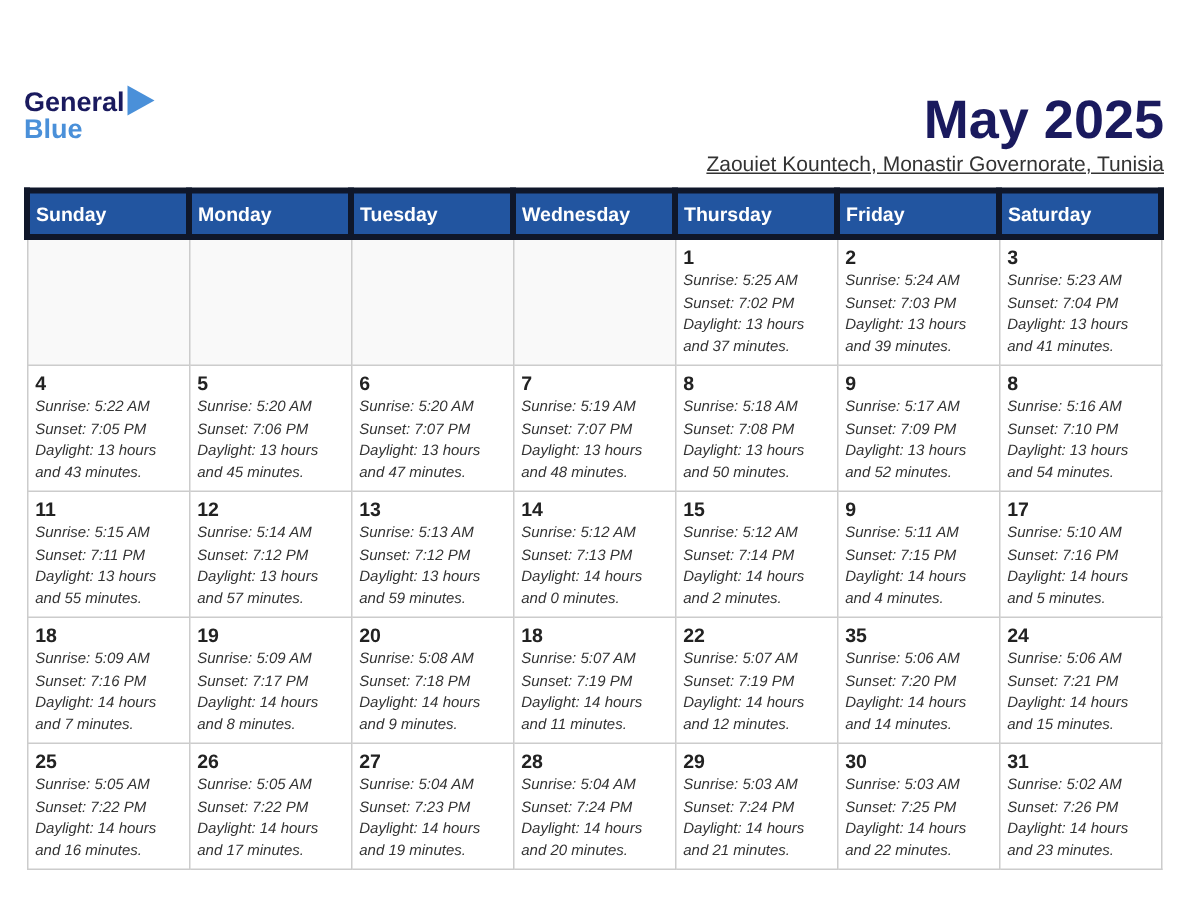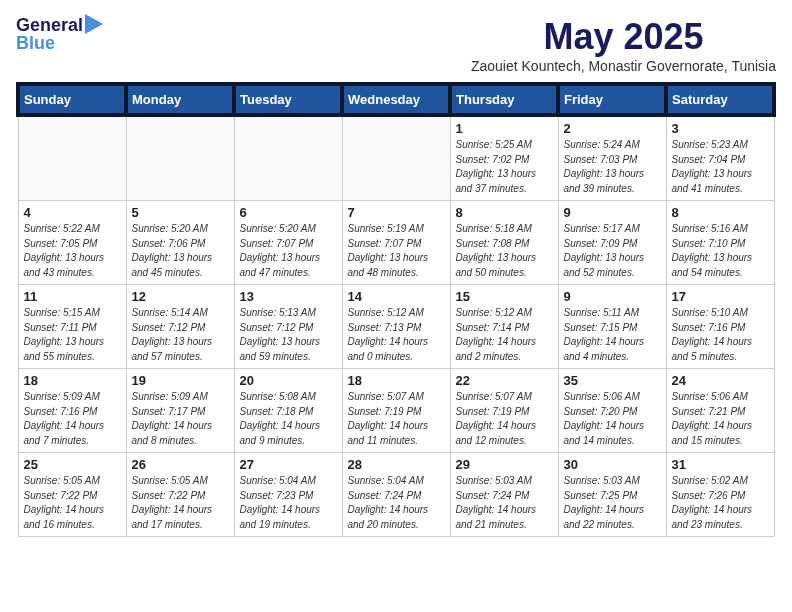--- a/index.html
+++ b/index.html
@@ -8,20 +8,21 @@
       background: #fff;
       width: 792px;
       min-height: 612px;
       padding: 16px;
     }
     .header {
       display: flex;
       align-items: flex-start;
       justify-content: space-between;
       margin-bottom: 4px;
+      margin-top: 43px;
     }
     .logo {
       display: flex;
       align-items: center;
     }
     .logo-text {
       font-size: 18px;
       font-weight: bold;
       color: #1a1a5e;
       line-height: 1.1;
@@ -32,30 +33,31 @@
     .logo-arrow {
       width: 0;
       height: 0;
       border-top: 10px solid transparent;
       border-bottom: 10px solid transparent;
       border-left: 18px solid #4a90d9;
       margin-left: 2px;
       margin-top: -4px;
     }
     .title-block {
-      text-align: center;
+      text-align: right;
     }
     .month-title {
       font-size: 36px;
       font-weight: bold;
       color: #1a1a5e;
     }
     .subtitle {
       font-size: 14px;
       color: #333;
+      text-decoration: underline;
     }
     table {
       width: 100%;
       border-collapse: collapse;
       margin-top: 8px;
     }
     thead th {
       background: #2255a0;
       color: #fff;
       font-size: 13px;

